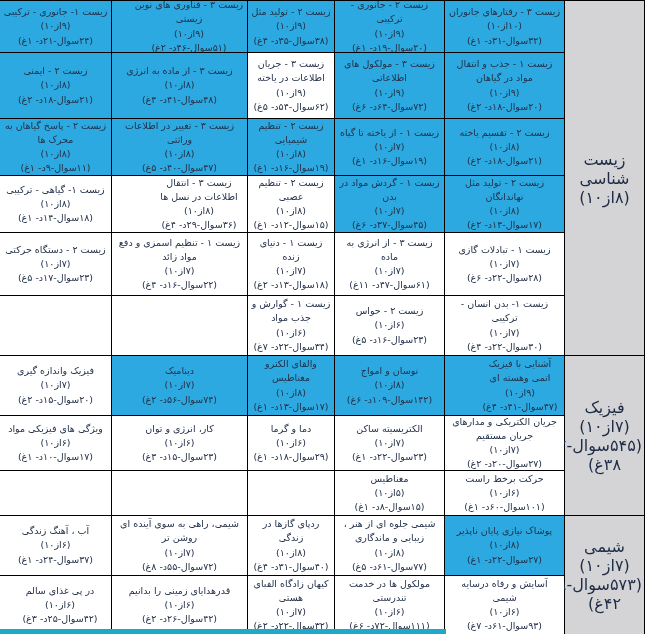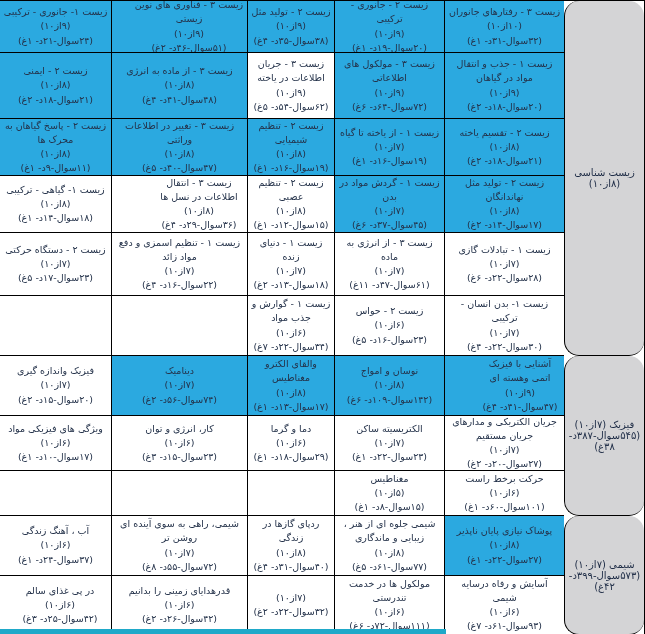--- a/index.html
+++ b/index.html
@@ -11,23 +11,23 @@
   .block-phy{grid-template-rows:60px 55px 45px;}
   .block-chem{grid-template-rows:60px 59px;}
   .cell{box-sizing:border-box;border-left:1px solid #000;border-bottom:1px solid #000;
         background:#ffffff;color:#24324a;font-size:9.5px;line-height:1.5;
         display:flex;flex-direction:column;justify-content:center;align-items:center;
         text-align:center;padding:1px 3px;overflow:hidden;}
   .cell.hl{background:#2BA9E0;}
   .cell .ct{width:100%;}
   .cell .cq{width:100%;}
   .cell .cs{width:100%;}
-  .label-cell{background:#D4D4D6;font-size:10px;font-weight:normal;color:#1d2b45;
+  .label-cell{background:#D4D4D6;font-size:16px;font-weight:normal;color:#1d2b45;
         display:flex;flex-direction:column;justify-content:center;align-items:center;text-align:center;
-        box-sizing:border-box;border-left:1px solid #000;border-bottom:1px solid #000;padding:2px;border-radius:15px;}
+        box-sizing:border-box;border-left:1px solid #000;border-bottom:1px solid #000;padding:2px;}
   .label-cell .t{width:100%;}
   .label-cell .s{width:100%;}
   #bottom-strip{position:absolute;left:0;bottom:0;width:446px;height:5px;background:#1FA9C9;}
 </style>
 </head>
 <body>
 
 <div id="stage">
   <section class="block block-bio first">
       <div class="label-cell" style="grid-area: 1 / 1 / span 6;">
@@ -279,20 +279,21 @@
         <div class="ct">آسایش و رفاه درسایه شیمی</div>
         <div class="cq">(۶از۱۰)</div>
         <div class="cs">(۹۳سوال-۶۱د- ۷غ)</div>
       </div>
       <div class="cell" style="grid-area: 2 / 3;">
         <div class="ct">مولکول ها در خدمت تندرستی</div>
         <div class="cq">(۶از۱۰)</div>
         <div class="cs">(۱۱۱سوال-۷۲د- ۶غ)</div>
       </div>
       <div class="cell" style="grid-area: 2 / 4;">
+        <div class="ct">کیهان زادگاه الفبای هستی</div>
         <div class="cq">(۷از۱۰)</div>
         <div class="cs">(۳۲سوال-۲۲د- ۲غ)</div>
       </div>
       <div class="cell" style="grid-area: 2 / 5;">
         <div class="ct">قدرهدایای زمینی را بدانیم</div>
         <div class="cq">(۶از۱۰)</div>
         <div class="cs">(۴۲سوال-۲۶د- ۲غ)</div>
       </div>
       <div class="cell" style="grid-area: 2 / 6; padding-left: 12px;">
         <div class="ct">در پی غذای سالم</div>

